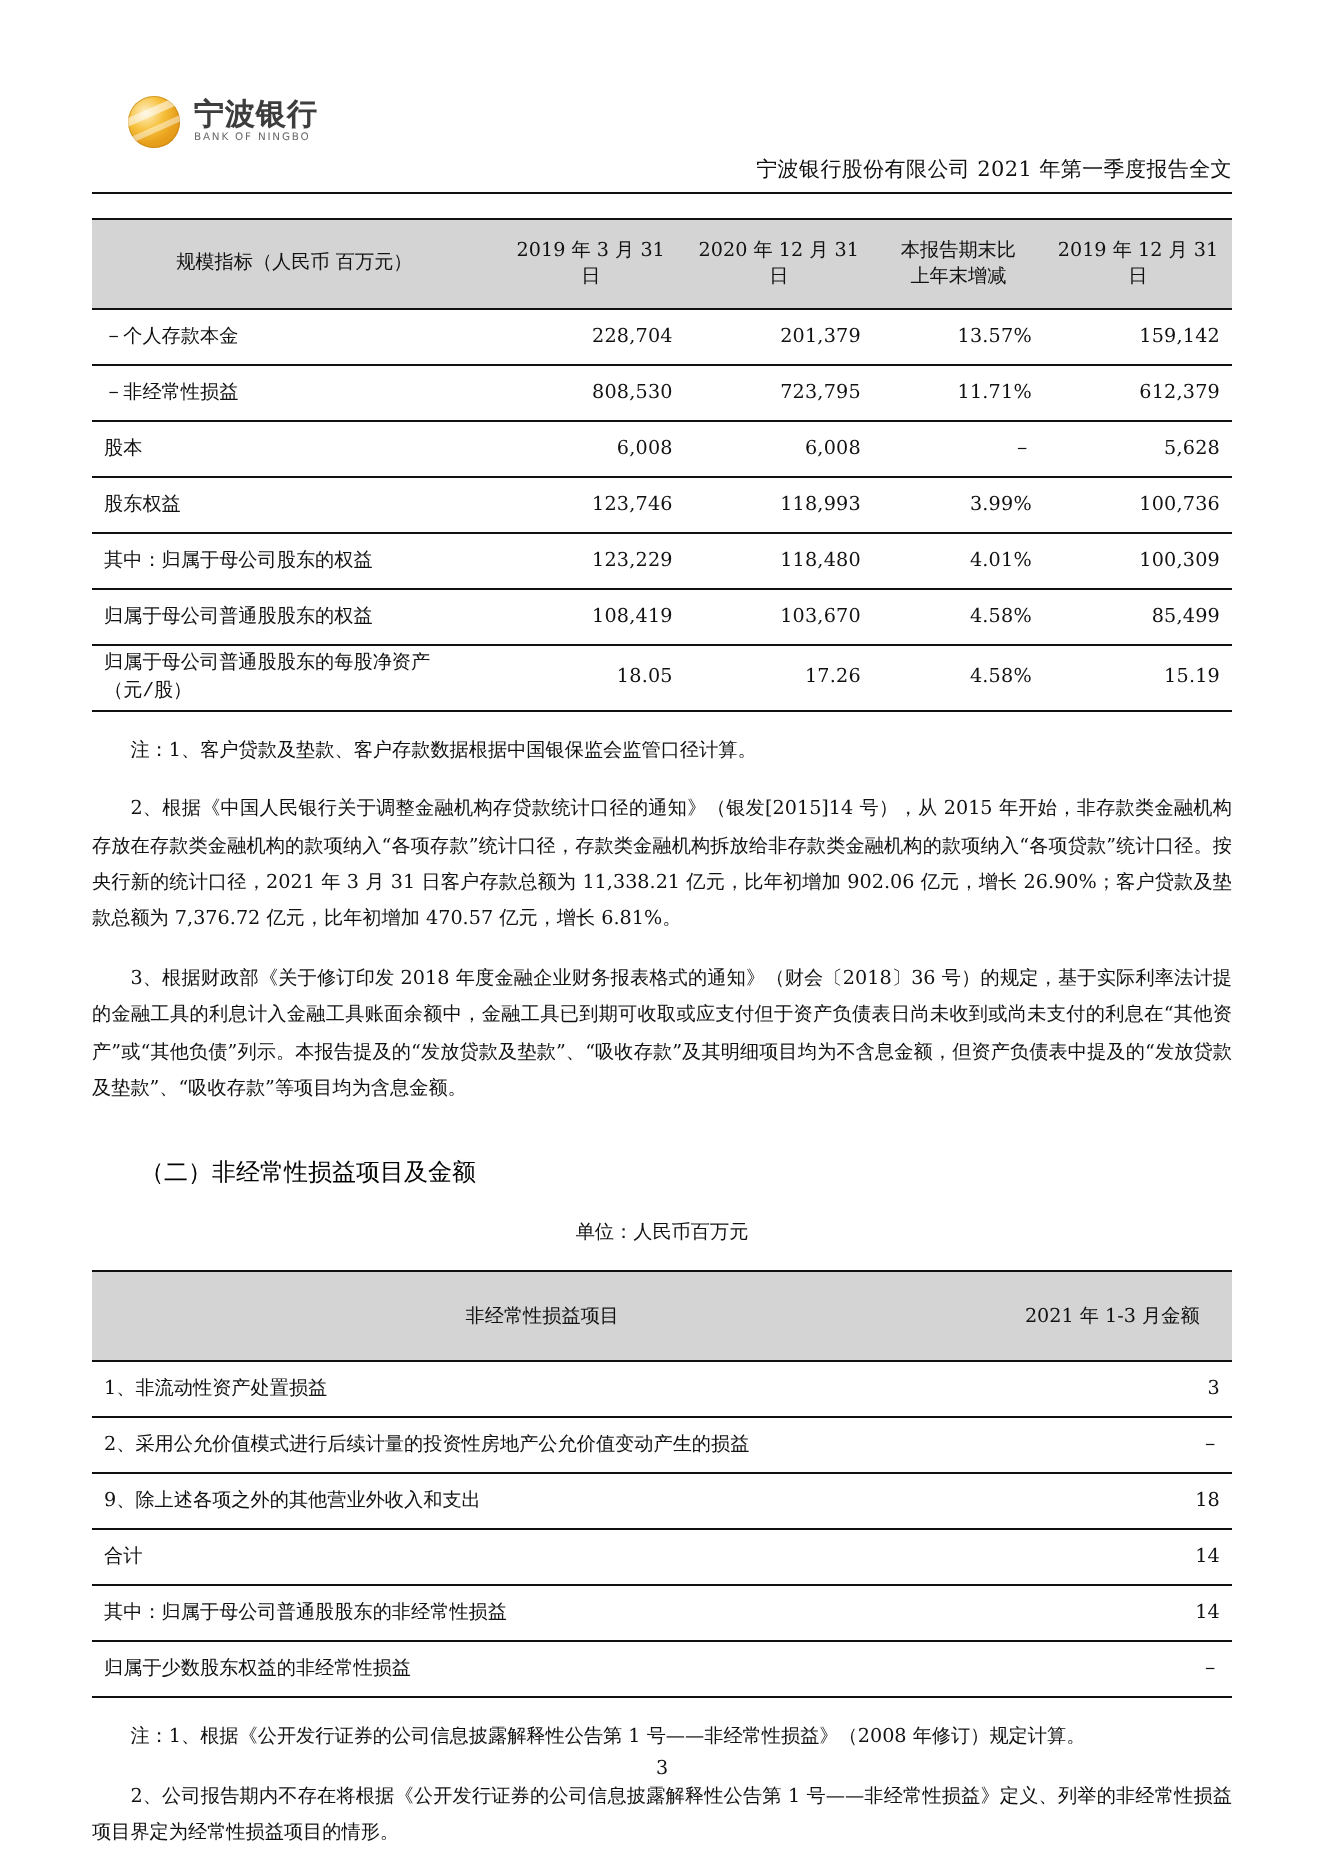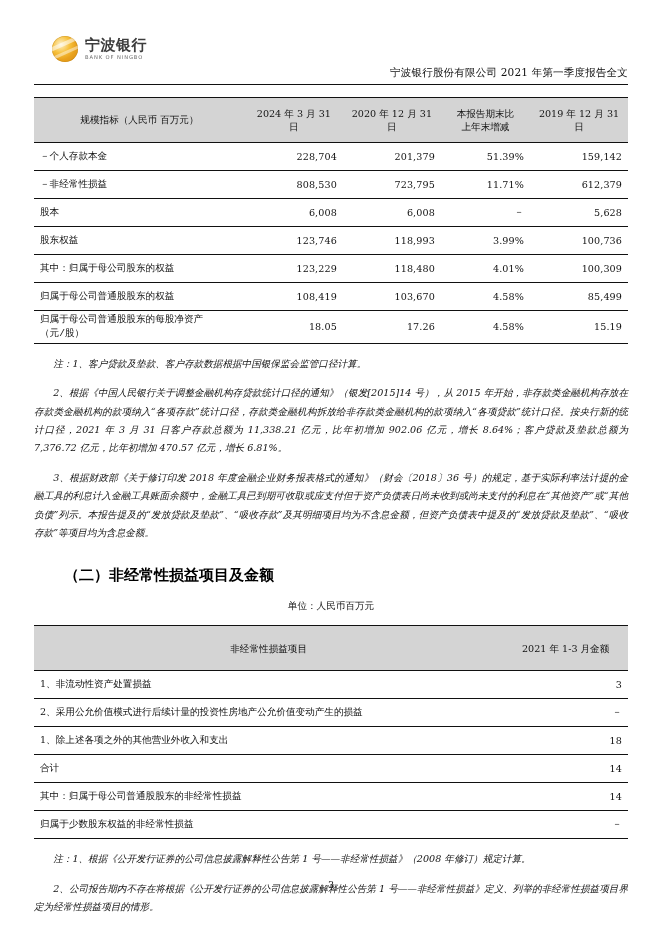--- a/index.html
+++ b/index.html
@@ -10,21 +10,21 @@
   body {
     font-family: "DejaVu Serif", "Liberation Serif", serif;
     color: #000000;
   }
   .page {
     position: relative;
     width: 662px;
     height: 936px;
     background: #ffffff;
     box-sizing: border-box;
-    padding: 4px;
+    padding: 16px;
     overflow: hidden;
   }
 
   
   .masthead {
     position: relative;
     height: 54px;
     margin: 26px 30px 0 30px;
     border-bottom: 1.4px solid #111;
   }
@@ -151,28 +151,27 @@
   .t1 col.c5 { width: 16.5%; }
 
   
   .note {
     font-size: 9.6px;
     line-height: 1.92;
     text-align: justify;
     margin: 11px 0 0 0;
     text-indent: 2em;
     color: #111;
-    font-style: italic;
   }
 
   
   .section-heading {
     font-family: "DejaVu Sans", "Liberation Sans", sans-serif;
-    font-size: 15px;
-    font-weight: bold;
+    font-size: 12px;
+    font-weight: normal;
     margin: 24px 0 0 0;
     text-indent: 2em;
     color: #000;
   }
   .unit-line {
     font-size: 9.6px;
     text-align: center;
     margin: 15px 0 3px 0;
     color: #111;
   }
@@ -210,35 +209,35 @@
       <colgroup>
         <col class="c1">
           <col class="c2">
           <col class="c3">
           <col class="c4">
           <col class="c5">
       </colgroup>
       <thead>
         <tr>
           <th>规模指标（人民币 百万元）</th>
-          <th>2024 年 3 月 31 日</th>
+          <th>2019 年 3 月 31 日</th>
           <th>2020 年 12 月 31 日</th>
           <th>
             <span>本报告期末比</span><br>
             <span>上年末增减</span>
           </th>
           <th>2019 年 12 月 31 日</th>
         </tr>
       </thead>
       <tbody>
         <tr>
           <td class="label ind-1">－个人存款本金</td>
           <td class="num">228,704</td>
           <td class="num">201,379</td>
-          <td class="num">51.39%</td>
+          <td class="num">13.57%</td>
           <td class="num">159,142</td>
         </tr>
         <tr>
           <td class="label ind-1">－非经常性损益</td>
           <td class="num">808,530</td>
           <td class="num">723,795</td>
           <td class="num">11.71%</td>
           <td class="num">612,379</td>
         </tr>
         <tr>
@@ -276,21 +275,21 @@
           </td>
           <td class="num tall">18.05</td>
           <td class="num tall">17.26</td>
           <td class="num tall">4.58%</td>
           <td class="num tall">15.19</td>
         </tr>
       </tbody>
     </table>
 
     <p class="note">注：1、客户贷款及垫款、客户存款数据根据中国银保监会监管口径计算。</p>
-    <p class="note">2、根据《中国人民银行关于调整金融机构存贷款统计口径的通知》（银发[2015]14 号），从 2015 年开始，非存款类金融机构存放在存款类金融机构的款项纳入“各项存款”统计口径，存款类金融机构拆放给非存款类金融机构的款项纳入“各项贷款”统计口径。按央行新的统计口径，2021 年 3 月 31 日客户存款总额为 11,338.21 亿元，比年初增加 902.06 亿元，增长 8.64%；客户贷款及垫款总额为 7,376.72 亿元，比年初增加 470.57 亿元，增长 6.81%。</p>
+    <p class="note">2、根据《中国人民银行关于调整金融机构存贷款统计口径的通知》（银发[2015]14 号），从 2015 年开始，非存款类金融机构存放在存款类金融机构的款项纳入“各项存款”统计口径，存款类金融机构拆放给非存款类金融机构的款项纳入“各项贷款”统计口径。按央行新的统计口径，2021 年 3 月 31 日客户存款总额为 11,338.21 亿元，比年初增加 902.06 亿元，增长 26.90%；客户贷款及垫款总额为 7,376.72 亿元，比年初增加 470.57 亿元，增长 6.81%。</p>
     <p class="note">3、根据财政部《关于修订印发 2018 年度金融企业财务报表格式的通知》（财会〔2018〕36 号）的规定，基于实际利率法计提的金融工具的利息计入金融工具账面余额中，金融工具已到期可收取或应支付但于资产负债表日尚未收到或尚未支付的利息在“其他资产”或“其他负债”列示。本报告提及的“发放贷款及垫款”、“吸收存款”及其明细项目均为不含息金额，但资产负债表中提及的“发放贷款及垫款”、“吸收存款”等项目均为含息金额。</p>
 
     <h2 class="section-heading">（二）非经常性损益项目及金额</h2>
 
     <div class="unit-line">单位：人民币百万元</div>
 
     <table class="doc-table t2">
       <colgroup>
           <col class="c1">
           <col class="c2">
@@ -304,21 +303,21 @@
       <tbody>
         <tr>
           <td class="label">1、非流动性资产处置损益</td>
           <td class="num">3</td>
         </tr>
         <tr>
           <td class="label">2、采用公允价值模式进行后续计量的投资性房地产公允价值变动产生的损益</td>
           <td class="num">－</td>
         </tr>
         <tr>
-          <td class="label">1、除上述各项之外的其他营业外收入和支出</td>
+          <td class="label">9、除上述各项之外的其他营业外收入和支出</td>
           <td class="num">18</td>
         </tr>
         <tr>
           <td class="label">合计</td>
           <td class="num">14</td>
         </tr>
         <tr>
           <td class="label">其中：归属于母公司普通股股东的非经常性损益</td>
           <td class="num">14</td>
         </tr>

